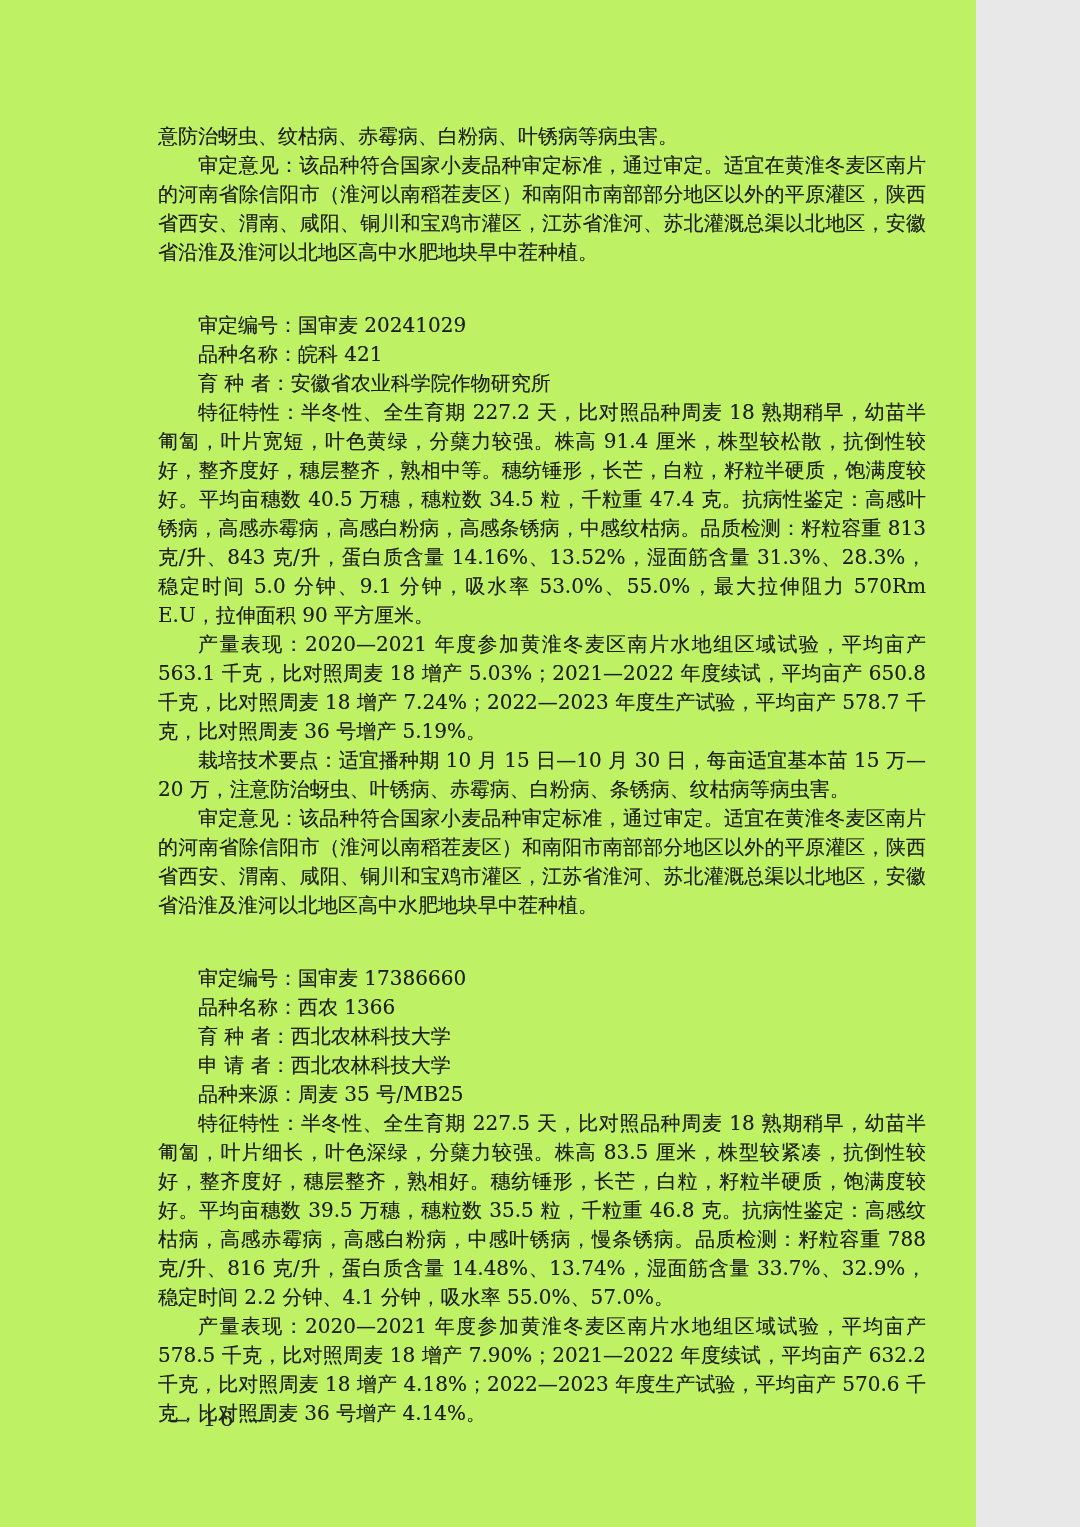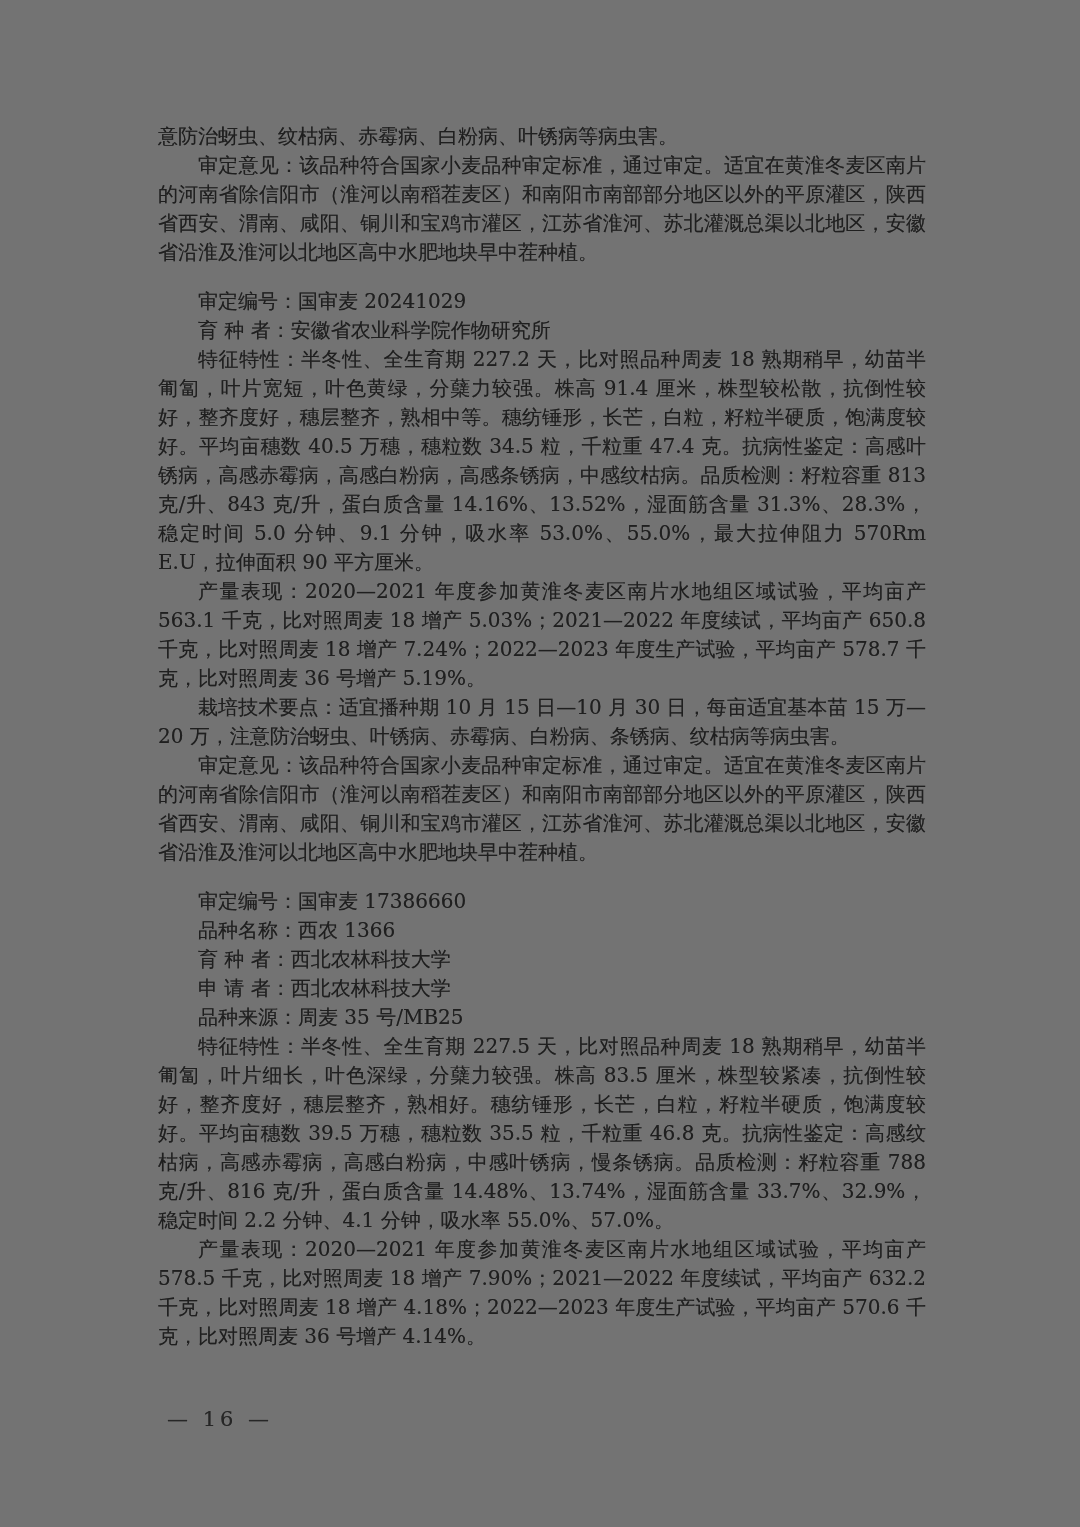--- a/index.html
+++ b/index.html
@@ -2,23 +2,23 @@
 <html><head>
 <meta charset="utf-8">
 <style>
   html, body {
     margin: 0;
     padding: 0;
     background: #e8e8e8;
   }
   .page {
     position: relative;
-    width: 1080px;
+    width: 976px;
     height: 1527px;
-    background: #737373;
+    background: #bef264;
     overflow: hidden;
     font-family: "DejaVu Serif", "Liberation Serif", serif;
     color: #1f1f1f;
   }
   .content {
     position: absolute;
     left: 158px;
     top: 122px;
     width: 768px;
     font-size: 20px;
@@ -30,21 +30,21 @@
     margin: 0;
     padding: 0;
   }
   .para {
     text-indent: 2em;
   }
   .cont-line {
     text-indent: 0;
   }
   .entry {
-    margin-top: 20px;
+    margin-top: 44px;
   }
   .field {
     text-indent: 2em;
     text-align: left;
   }
   .footer {
     position: absolute;
     left: 167px;
     top: 1405px;
     font-size: 21px;
@@ -58,20 +58,21 @@
 <body>
 
 <div class="page">
   <div class="content">
 
     <p class="cont-line">意防治蚜虫、纹枯病、赤霉病、白粉病、叶锈病等病虫害。</p>
     <p class="para">审定意见：该品种符合国家小麦品种审定标准，通过审定。适宜在黄淮冬麦区南片的河南省除信阳市（淮河以南稻茬麦区）和南阳市南部部分地区以外的平原灌区，陕西省西安、渭南、咸阳、铜川和宝鸡市灌区，江苏省淮河、苏北灌溉总渠以北地区，安徽省沿淮及淮河以北地区高中水肥地块早中茬种植。</p>
 
     <section class="entry">
       <p class="field">审定编号：国审麦 20241029</p>
+      <p class="field">品种名称：皖科 421</p>
       <p class="field">育 种 者：安徽省农业科学院作物研究所</p>
       <p class="para">特征特性：半冬性、全生育期 227.2 天，比对照品种周麦 18 熟期稍早，幼苗半匍匐，叶片宽短，叶色黄绿，分蘖力较强。株高 91.4 厘米，株型较松散，抗倒性较好，整齐度好，穗层整齐，熟相中等。穗纺锤形，长芒，白粒，籽粒半硬质，饱满度较好。平均亩穗数 40.5 万穗，穗粒数 34.5 粒，千粒重 47.4 克。抗病性鉴定：高感叶锈病，高感赤霉病，高感白粉病，高感条锈病，中感纹枯病。品质检测：籽粒容重 813 克/升、843 克/升，蛋白质含量 14.16%、13.52%，湿面筋含量 31.3%、28.3%，稳定时间 5.0 分钟、9.1 分钟，吸水率 53.0%、55.0%，最大拉伸阻力 570Rm E.U，拉伸面积 90 平方厘米。</p>
       <p class="para">产量表现：2020—2021 年度参加黄淮冬麦区南片水地组区域试验，平均亩产 563.1 千克，比对照周麦 18 增产 5.03%；2021—2022 年度续试，平均亩产 650.8 千克，比对照周麦 18 增产 7.24%；2022—2023 年度生产试验，平均亩产 578.7 千克，比对照周麦 36 号增产 5.19%。</p>
       <p class="para">栽培技术要点：适宜播种期 10 月 15 日—10 月 30 日，每亩适宜基本苗 15 万—20 万，注意防治蚜虫、叶锈病、赤霉病、白粉病、条锈病、纹枯病等病虫害。</p>
       <p class="para">审定意见：该品种符合国家小麦品种审定标准，通过审定。适宜在黄淮冬麦区南片的河南省除信阳市（淮河以南稻茬麦区）和南阳市南部部分地区以外的平原灌区，陕西省西安、渭南、咸阳、铜川和宝鸡市灌区，江苏省淮河、苏北灌溉总渠以北地区，安徽省沿淮及淮河以北地区高中水肥地块早中茬种植。</p>
     </section>
 
     <section class="entry">
       <p class="field">审定编号：国审麦 17386660</p>
       <p class="field">品种名称：西农 1366</p>

